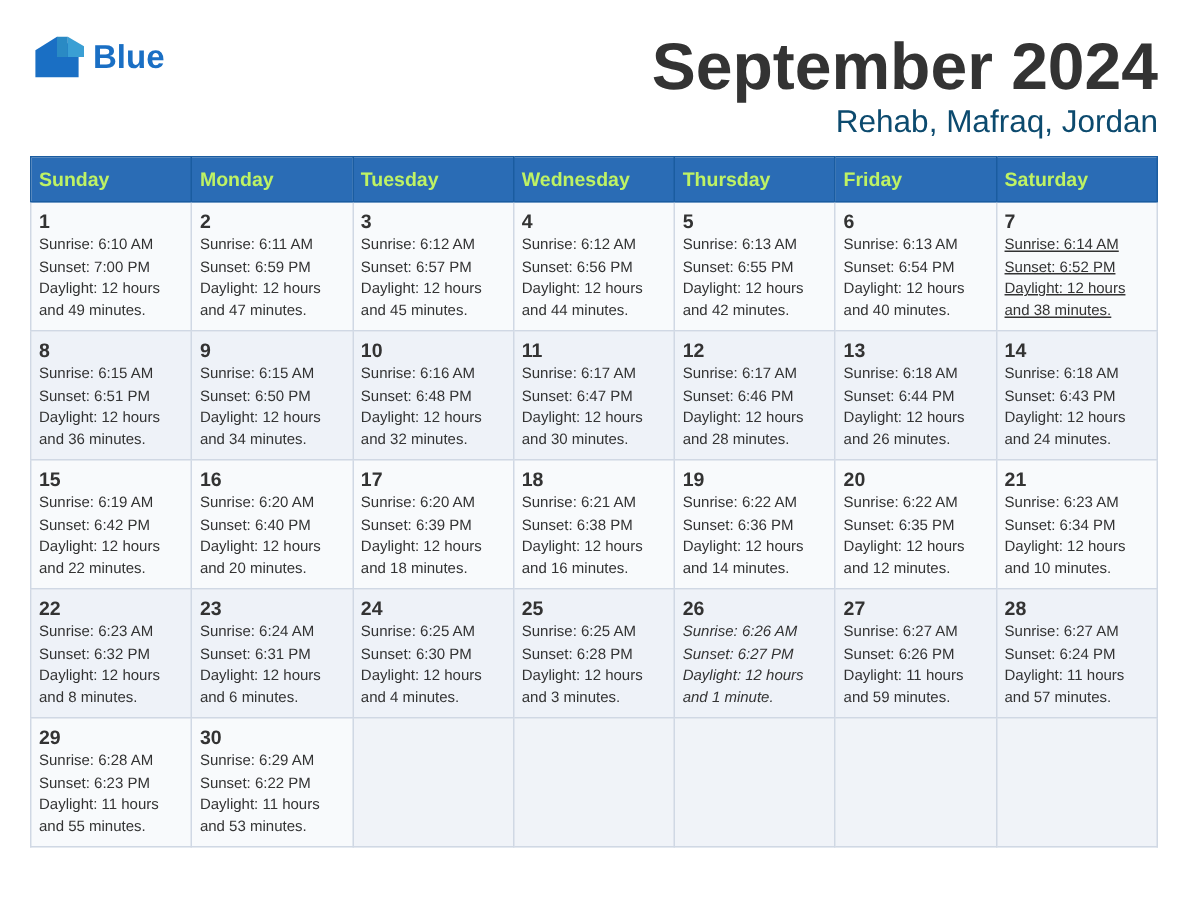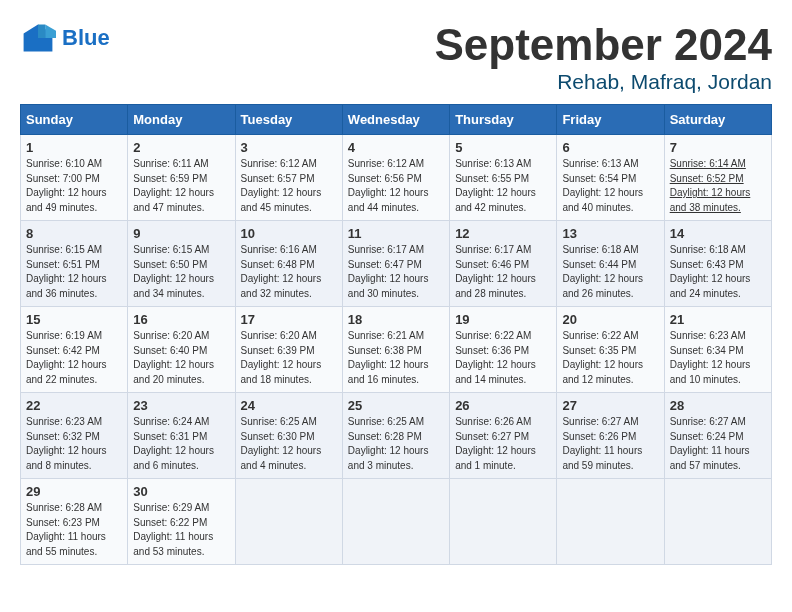--- a/index.html
+++ b/index.html
@@ -46,21 +46,21 @@
       font-size: 21px;
       color: #0c4a6e;
     }
     table {
       width: 100%;
       border-collapse: collapse;
       table-layout: fixed;
     }
     th {
       background-color: #2a6cb5;
-      color: #ffffff;
+      color: #bef264;
       font-size: 13px;
       font-weight: bold;
       padding: 7px 5px;
       text-align: left;
       border: 1px solid #1a5ca0;
     }
     td {
       vertical-align: top;
       padding: 5px 5px;
       font-size: 10.5px;
@@ -300,21 +300,21 @@
         </td>
         <td>
           <span class="day-num">25</span>
           <div class="day-info" style="white-space: pre-line;">Sunrise: 6:25 AM
 Sunset: 6:28 PM
 Daylight: 12 hours
 and 3 minutes.</div>
         </td>
         <td>
           <span class="day-num">26</span>
-          <div class="day-info" style="white-space: pre-line;">Sunrise: 6:26 AM
+          <div class="day-info" style="white-space: pre-line; font-style: italic;">Sunrise: 6:26 AM
 Sunset: 6:27 PM
 Daylight: 12 hours
 and 1 minute.</div>
         </td>
         <td>
           <span class="day-num">27</span>
           <div class="day-info" style="white-space: pre-line;">Sunrise: 6:27 AM
 Sunset: 6:26 PM
 Daylight: 11 hours
 and 59 minutes.</div>

